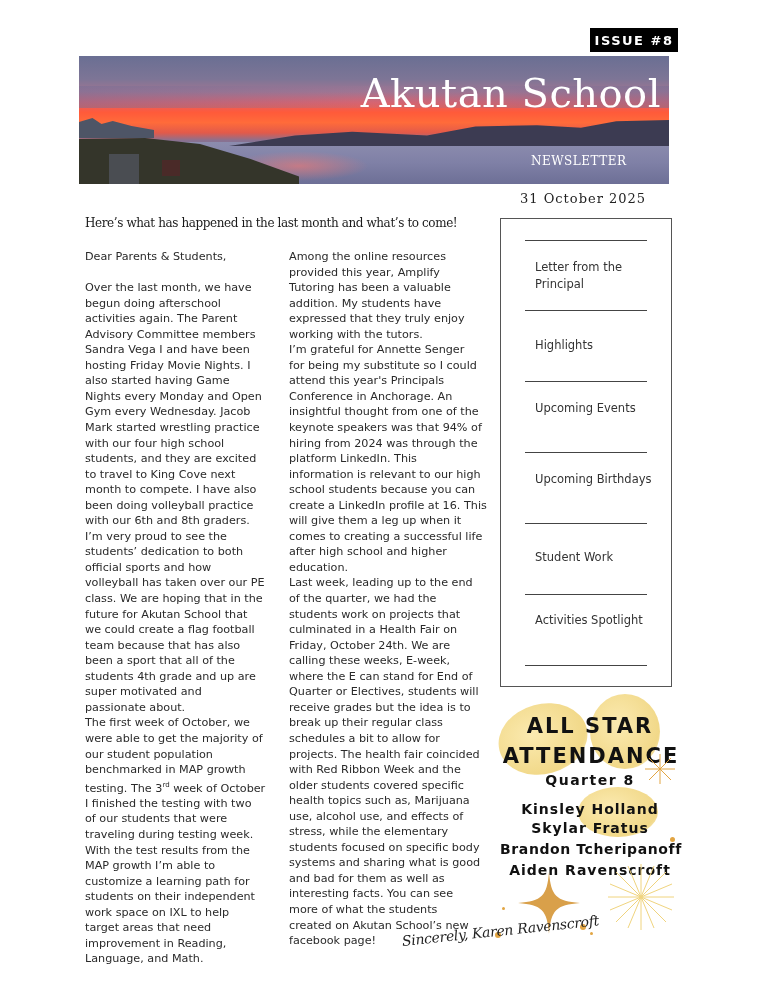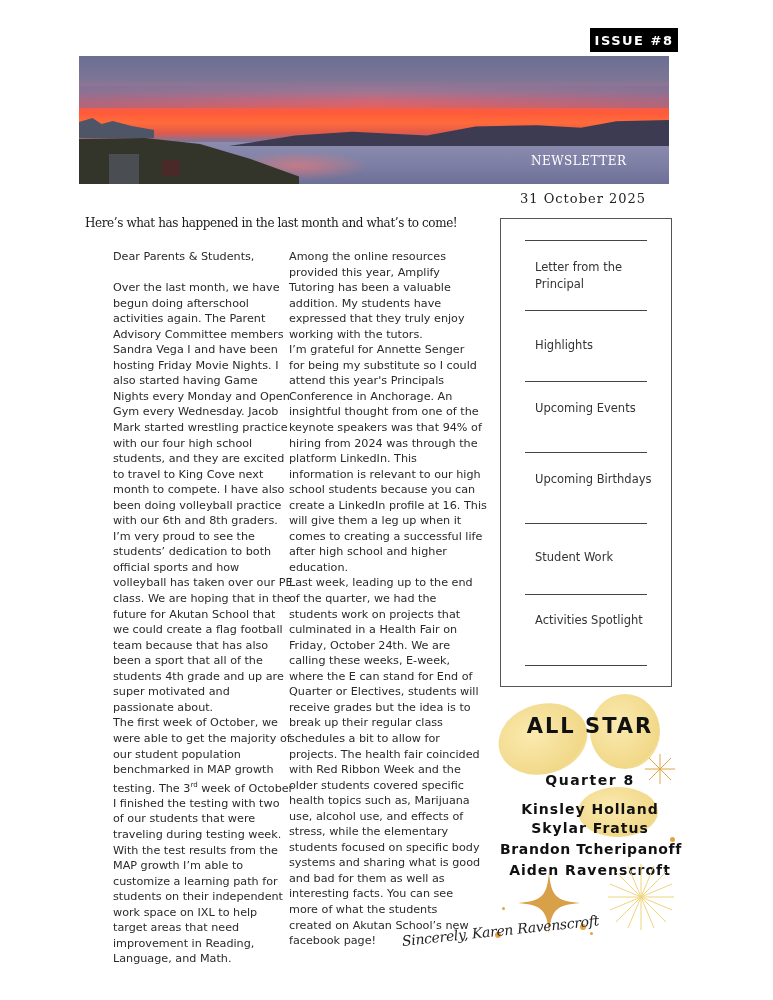--- a/index.html
+++ b/index.html
@@ -69,21 +69,21 @@
     }
     .tagline {
       position: absolute; left: 85px; top: 216px;
       font-family: "DejaVu Serif", serif; font-size: 12px; color: #1a1a1a; letter-spacing: -0.4px;
     }
 
     .column {
       position: absolute; font-family: "DejaVu Sans", sans-serif; font-size: 11.2px;
       line-height: 15.55px; color: #2a2a2a; white-space: pre-line;
     }
-    .col1 { left: 85px; top: 249px; width: 198px; margin-left: 28px; }
+    .col1 { left: 85px; top: 249px; width: 198px; }
     .col2 { left: 289px; top: 249px; width: 210px; }
     .col .line { display: block; white-space: nowrap; }
 
     .toc {
       position: absolute; left: 500px; top: 218px; width: 172px; height: 469px;
       border: 1.5px solid #555; background: #fff;
     }
     .toc-divider {
       position: absolute; left: 24px; width: 122px; height: 0; border-top: 1.5px solid #444;
     }
@@ -125,20 +125,21 @@
 
 <div class="banner">
   <div class="cloud-band"></div>
   <div class="water"></div>
   <div class="water-glow"></div>
   <div class="ridge"></div>
   <div class="hill"></div>
   <div class="houses"></div>
   <div class="shed"></div>
   <div class="shed2"></div>
+  <div class="title">Akutan School</div>
   <div class="subtitle">NEWSLETTER</div>
 </div>
 
 <div class="date">31 October 2025</div>
 <div class="tagline">Here’s what has happened in the last month and what’s to come!</div>
 
 <div class="column col1 col" id="col1"><span class="line">Dear Parents &amp; Students,</span><span class="line">&nbsp;</span><span class="line">Over the last month, we have</span><span class="line">begun doing afterschool</span><span class="line">activities again. The Parent</span><span class="line">Advisory Committee members</span><span class="line">Sandra Vega I and have been</span><span class="line">hosting Friday Movie Nights. I</span><span class="line">also started having Game</span><span class="line">Nights every Monday and Open</span><span class="line">Gym every Wednesday. Jacob</span><span class="line">Mark started wrestling practice</span><span class="line">with our four high school</span><span class="line">students, and they are excited</span><span class="line">to travel to King Cove next</span><span class="line">month to compete. I have also</span><span class="line">been doing volleyball practice</span><span class="line">with our 6th and 8th graders.</span><span class="line">I’m very proud to see the</span><span class="line">students’ dedication to both</span><span class="line">official sports and how</span><span class="line">volleyball has taken over our PE</span><span class="line">class. We are hoping that in the</span><span class="line">future for Akutan School that</span><span class="line">we could create a flag football</span><span class="line">team because that has also</span><span class="line">been a sport that all of the</span><span class="line">students 4th grade and up are</span><span class="line">super motivated and</span><span class="line">passionate about.</span><span class="line">The first week of October, we</span><span class="line">were able to get the majority of</span><span class="line">our student population</span><span class="line">benchmarked in MAP growth</span><span class="line">testing. The 3<sup style="font-size: 7px;">rd</sup> week of October</span><span class="line">I finished the testing with two</span><span class="line">of our students that were</span><span class="line">traveling during testing week.</span><span class="line">With the test results from the</span><span class="line">MAP growth I’m able to</span><span class="line">customize a learning path for</span><span class="line">students on their independent</span><span class="line">work space on IXL to help</span><span class="line">target areas that need</span><span class="line">improvement in Reading,</span><span class="line">Language, and Math.</span></div>
 <div class="column col2 col" id="col2"><span class="line">Among the online resources</span><span class="line">provided this year, Amplify</span><span class="line">Tutoring has been a valuable</span><span class="line">addition. My students have</span><span class="line">expressed that they truly enjoy</span><span class="line">working with the tutors.</span><span class="line">I’m grateful for Annette Senger</span><span class="line">for being my substitute so I could</span><span class="line">attend this year's Principals</span><span class="line">Conference in Anchorage. An</span><span class="line">insightful thought from one of the</span><span class="line">keynote speakers was that 94% of</span><span class="line">hiring from 2024 was through the</span><span class="line">platform LinkedIn. This</span><span class="line">information is relevant to our high</span><span class="line">school students because you can</span><span class="line">create a LinkedIn profile at 16. This</span><span class="line">will give them a leg up when it</span><span class="line">comes to creating a successful life</span><span class="line">after high school and higher</span><span class="line">education.</span><span class="line">Last week, leading up to the end</span><span class="line">of the quarter, we had the</span><span class="line">students work on projects that</span><span class="line">culminated in a Health Fair on</span><span class="line">Friday, October 24th. We are</span><span class="line">calling these weeks, E-week,</span><span class="line">where the E can stand for End of</span><span class="line">Quarter or Electives, students will</span><span class="line">receive grades but the idea is to</span><span class="line">break up their regular class</span><span class="line">schedules a bit to allow for</span><span class="line">projects. The health fair coincided</span><span class="line">with Red Ribbon Week and the</span><span class="line">older students covered specific</span><span class="line">health topics such as, Marijuana</span><span class="line">use, alcohol use, and effects of</span><span class="line">stress, while the elementary</span><span class="line">students focused on specific body</span><span class="line">systems and sharing what is good</span><span class="line">and bad for them as well as</span><span class="line">interesting facts.  You can see</span><span class="line">more of what the students</span><span class="line">created on Akutan School’s new</span><span class="line">facebook page!</span></div>
 
 <div class="toc">
@@ -156,20 +157,21 @@
   <div class="toc-item" style="top:393px">Activities Spotlight</div>
   <div class="toc-divider" style="top:446px"></div>
 </div>
 
 <div class="award">
   <div class="blob" style="left:8px; top:12px; width:90px; height:70px; transform:rotate(-15deg);"></div>
   <div class="blob" style="left:100px; top:2px; width:70px; height:75px;"></div>
   <div class="blob" style="left:88px; top:95px; width:80px; height:50px;"></div>
 
   <div class="award-text" style="top:22px; font-size:21px;">ALL STAR</div>
+  <div class="award-text" style="top:52px; font-size:21px; left:-4px; width:210px;">ATTENDANCE</div>
   <div class="award-text" style="top:80px; font-size:14px; letter-spacing:1.5px;">Quarter 8</div>
   <div class="award-name" style="top:109px;">Kinsley Holland</div>
   <div class="award-name" style="top:128px;">Skylar Fratus</div>
   <div class="award-name" style="top:149px; left:-2px; width:206px; letter-spacing:0.6px;">Brandon Tcheripanoff</div>
   <div class="award-name" style="top:170px;">Aiden Ravenscroft</div>
 
   <svg class="sparkle" style="left:155px; top:62px;" width="30" height="30" viewBox="0 0 30 30">
     <g stroke="#e2a543" stroke-width="1">
       <line x1="15" y1="0" x2="15" y2="30"></line>
         <line x1="0" y1="15" x2="30" y2="15"></line>

